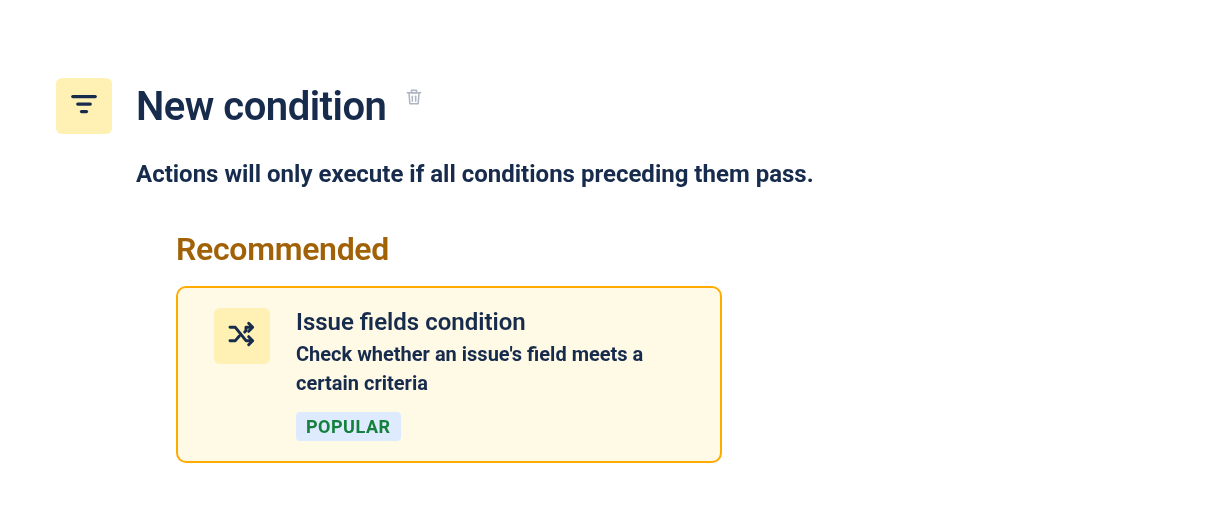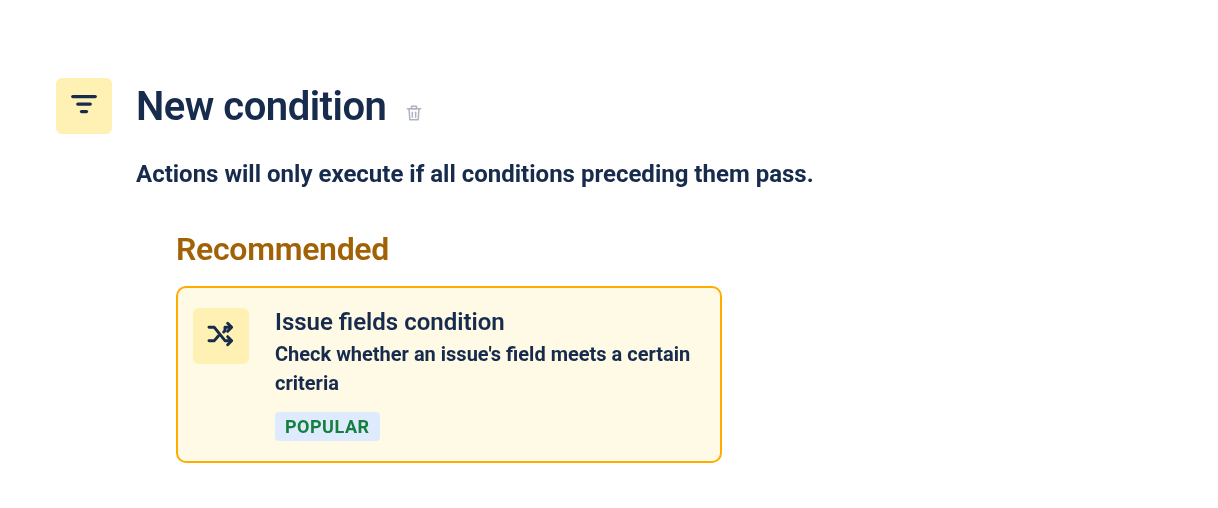--- a/index.html
+++ b/index.html
@@ -29,21 +29,21 @@
       align-items: center;
       justify-content: center;
       flex-shrink: 0;
     }
     .condition-icon-box svg {
       width: 30px;
       height: 30px;
     }
     .title-group {
       display: flex;
-      align-items: flex-end;
+      align-items: flex-start;
       gap: 14px;
     }
     .page-title {
       font-size: 40px;
       font-weight: 600;
       color: #172B4D;
       letter-spacing: -0.5px;
     }
     .trash-btn {
       background: none;
@@ -73,21 +73,21 @@
       font-size: 32px;
       font-weight: 600;
       color: #a16207;
       margin-bottom: 18px;
       letter-spacing: -0.3px;
     }
     .card {
       border: 2px solid #FFAB00;
       background: #FFFAE6;
       border-radius: 10px;
-      padding: 20px 24px 20px 15px;
+      padding: 20px 24px 20px 36px;
       display: flex;
       align-items: flex-start;
       gap: 26px;
       width: 546px;
       cursor: pointer;
     }
     .card-icon-box {
       width: 56px;
       height: 56px;
       background: #FFF0B3;

